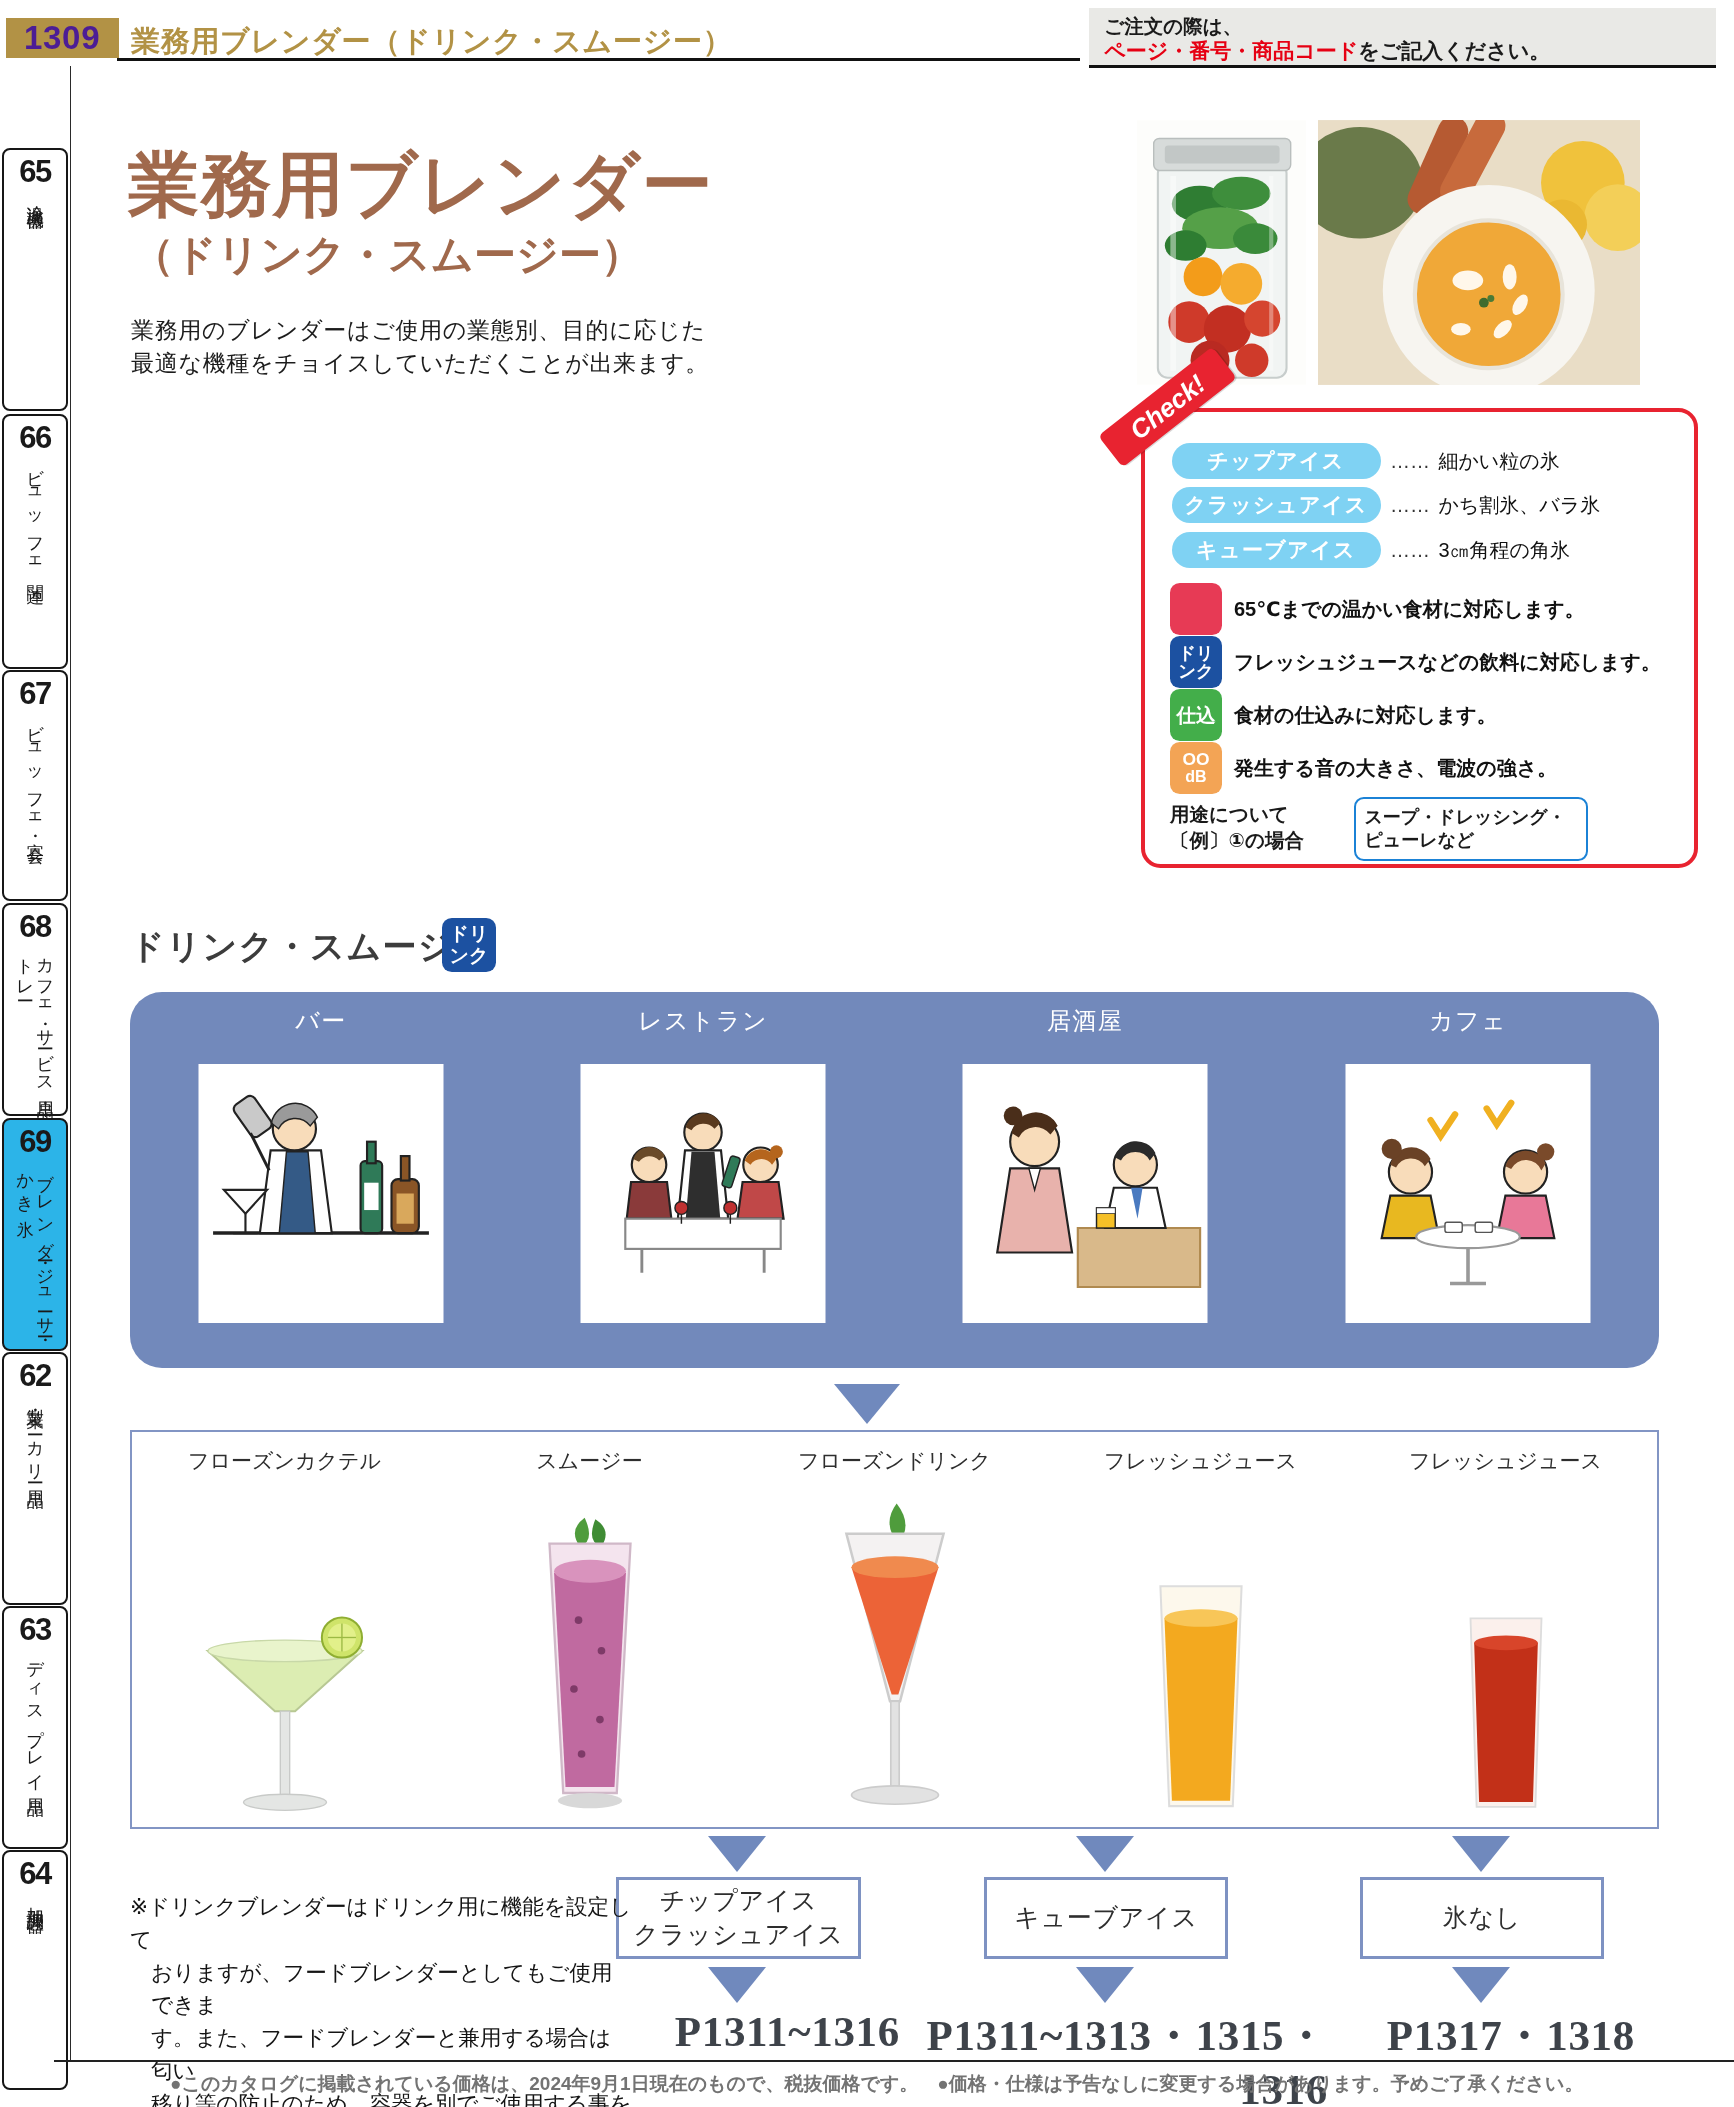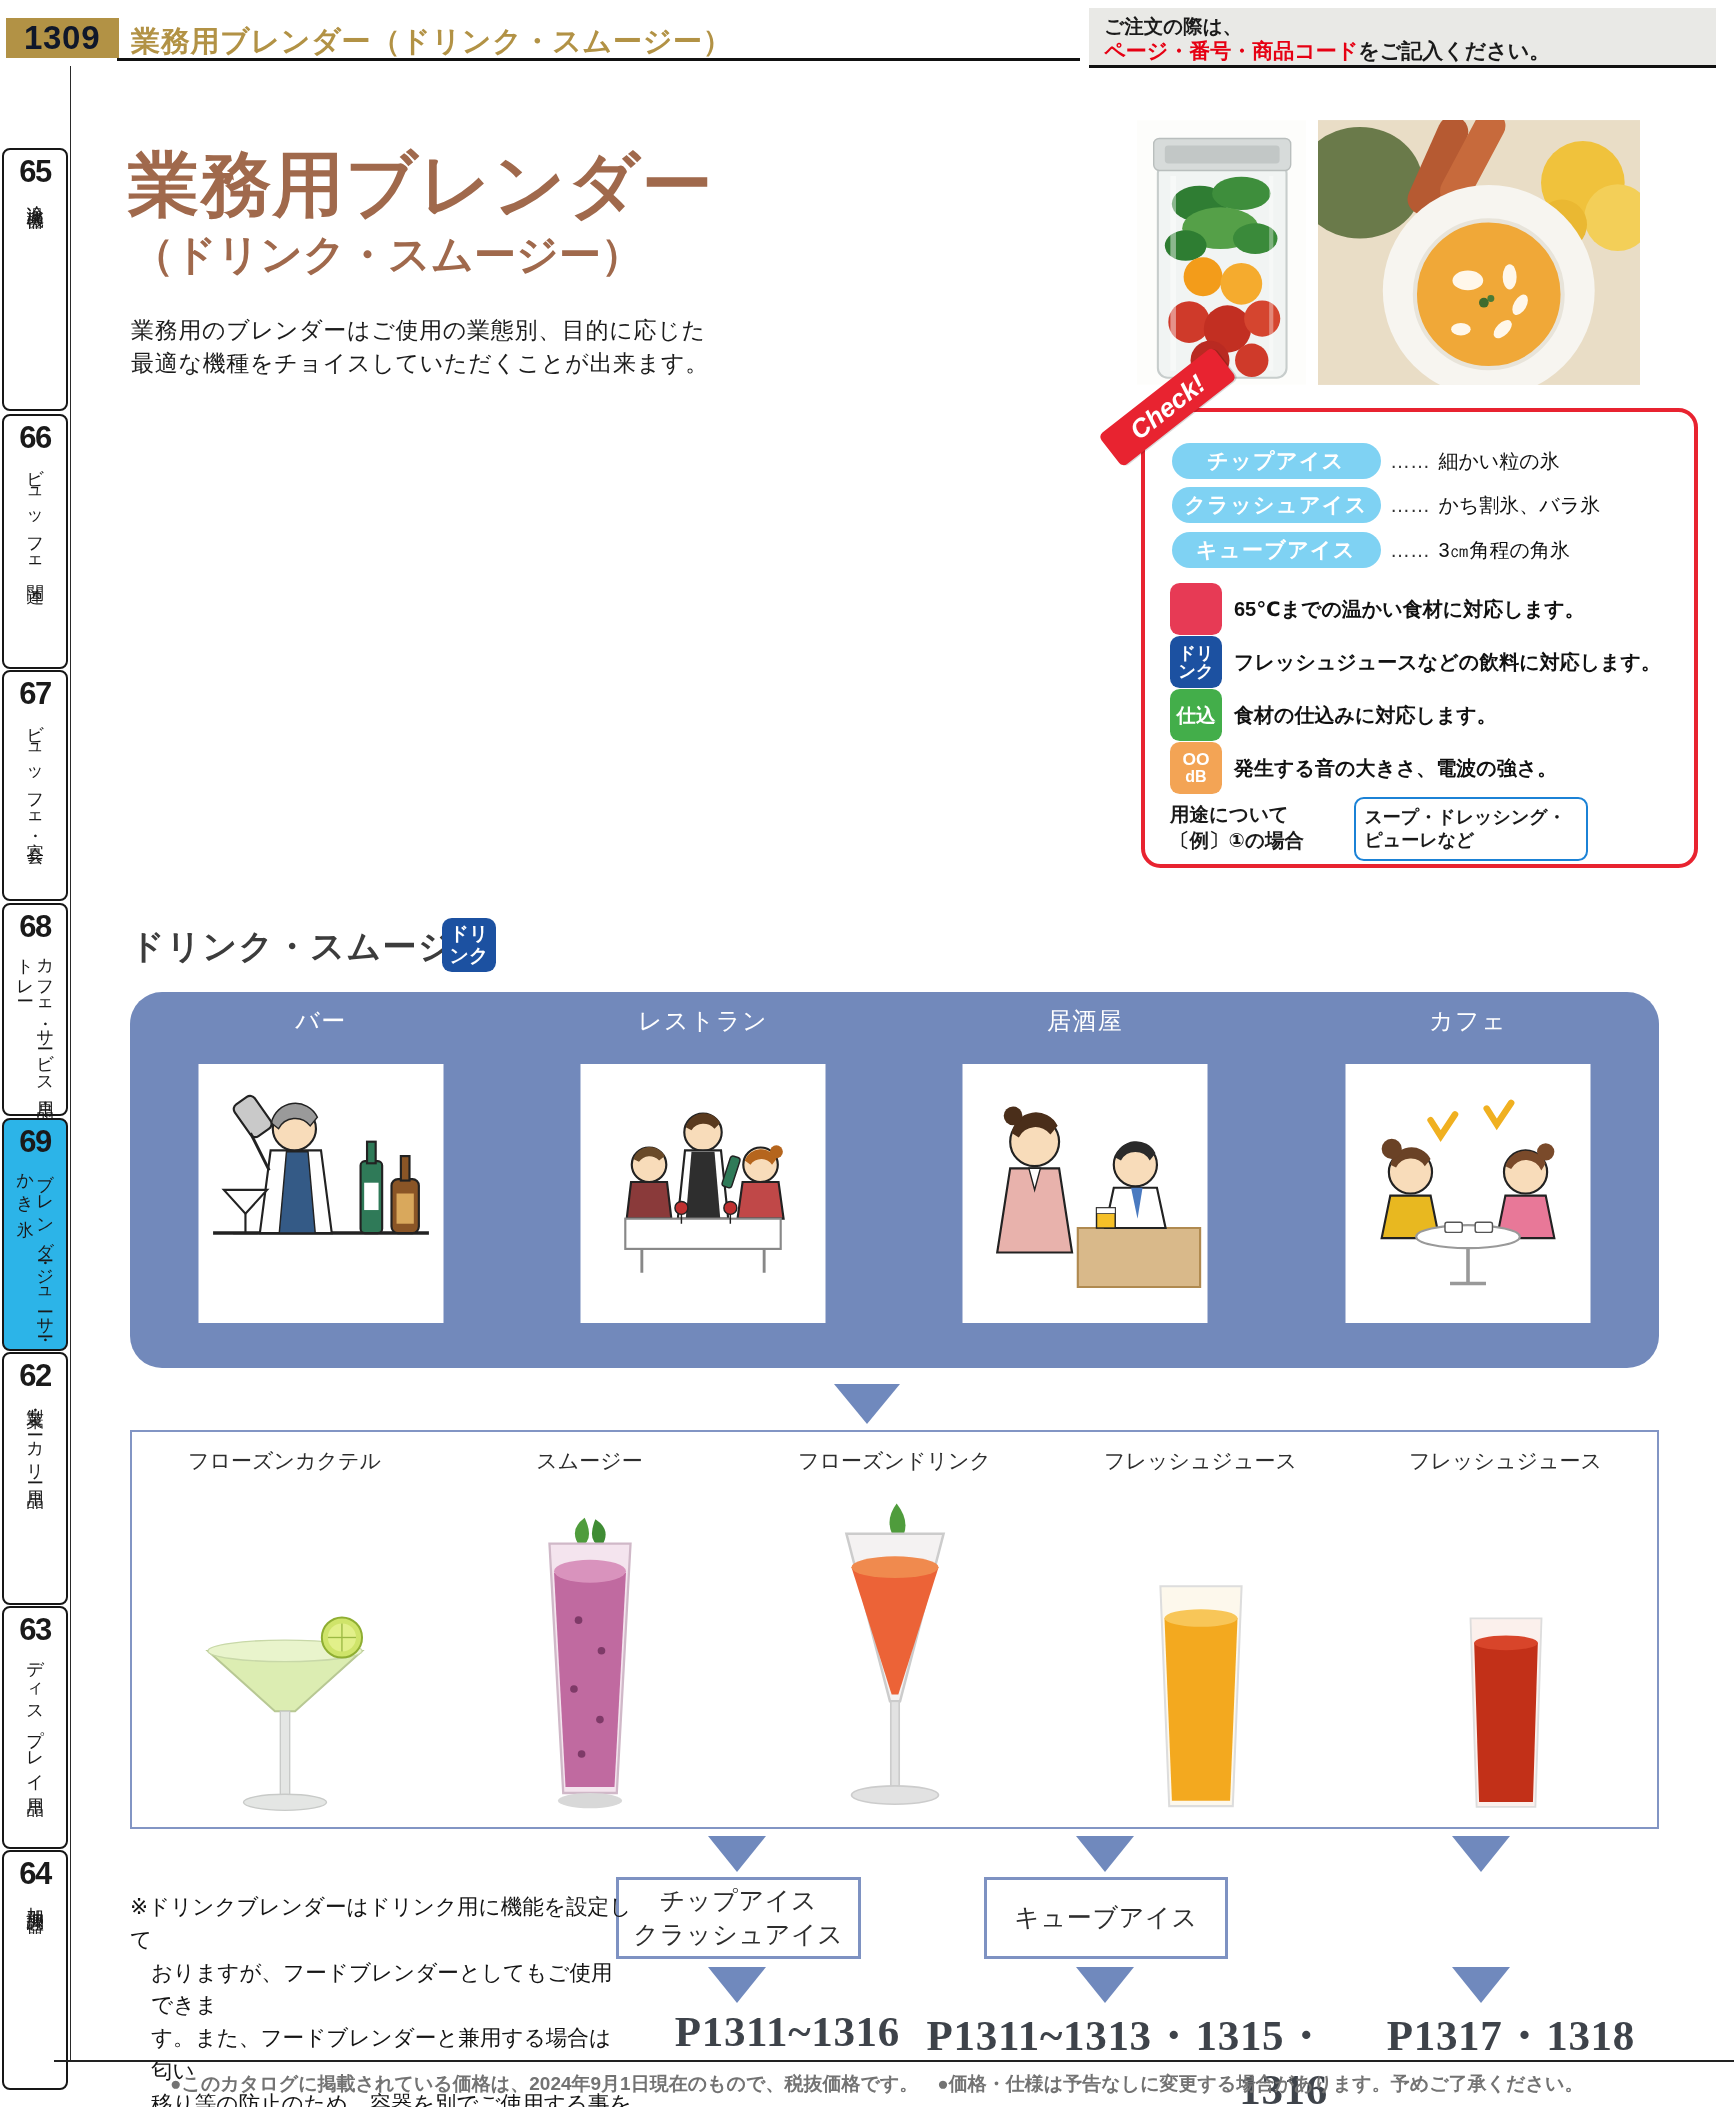--- a/index.html
+++ b/index.html
@@ -2,21 +2,21 @@
 <html style="font-size:11px"><head>
 <meta charset="utf-8">
 <style>
   html,body{margin:0;padding:0;background:#fff;}
   #page{position:relative;width:1734px;height:2108px;background:#ffffff;overflow:hidden;
         font-family:"Liberation Sans","DejaVu Sans",sans-serif;color:#1a1a1a;}
   .abs{position:absolute;}
 
   
   .gold-box{left:5.6px;top:18px;width:113px;height:40px;background:#b29245;display:flex;align-items:center;justify-content:center;}
-  .gold-box span{color:#0f172a;font-size:33px;font-weight:bold;letter-spacing:0.7px;}
+  .gold-box span{color:#4c1d95;font-size:33px;font-weight:bold;letter-spacing:0.7px;}
   .header-title{left:131px;top:22px;font-size:29px;font-weight:bold;color:#b29245;letter-spacing:0.7px;}
   .header-rule{left:117px;top:58px;width:963px;height:2.8px;background:#111;}
   .note-box{left:1089px;top:8.4px;width:627px;height:57px;background:#e9e9e6;border-bottom:3.5px solid #111;}
   .note-l1{left:15.3px;top:4.2px;font-size:19.5px;font-weight:bold;}
   .note-l2{left:15.3px;top:29px;font-size:21px;font-weight:bold;}
   .note-red{color:#e60013;}
 
   
   .side-rule{left:70px;top:66px;width:1.4px;height:1994px;background:#2a2a2a;}
   .tab{left:2.1px;width:66px;border:2.1px solid #161616;border-radius:8px;background:#fff;
@@ -409,20 +409,23 @@
   <div class="abs arr" style="left:1076px;top:1836px;"></div>
   <div class="abs arr" style="left:1452px;top:1836px;"></div>
 
   <div class="abs flow-box" style="left:616px;top:1877px;width:245px;height:82px;">
     <div>チップアイス</div>
     <div>クラッシュアイス</div>
   </div>
   <div class="abs flow-box" style="left:984px;top:1877px;width:244px;height:82px;">
     <div>キューブアイス</div>
   </div>
+  <div class="abs flow-box" style="left:1360px;top:1877px;width:244px;height:82px;">
+    <div>氷なし</div>
+  </div>
 
   <div class="abs arr" style="left:708px;top:1967px;"></div>
   <div class="abs arr" style="left:1076px;top:1967px;"></div>
   <div class="abs arr" style="left:1452px;top:1967px;"></div>
 
   <div class="abs page-num" style="left:577px;top:2007px;width:323px;">P1311~1316</div>
   <div class="abs page-num" style="left:882px;top:2007px;width:446px;">P1311~1313・1315・1316</div>
   <div class="abs page-num" style="left:1328px;top:2007px;width:307px;">P1317・1318</div>
 
   <div class="abs notes">

